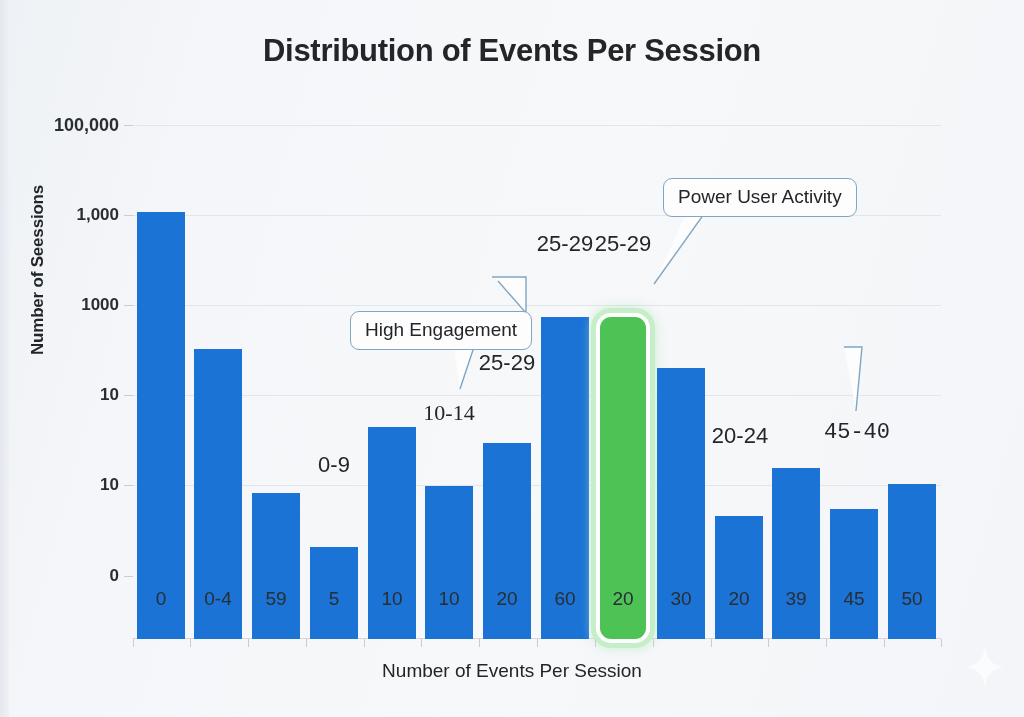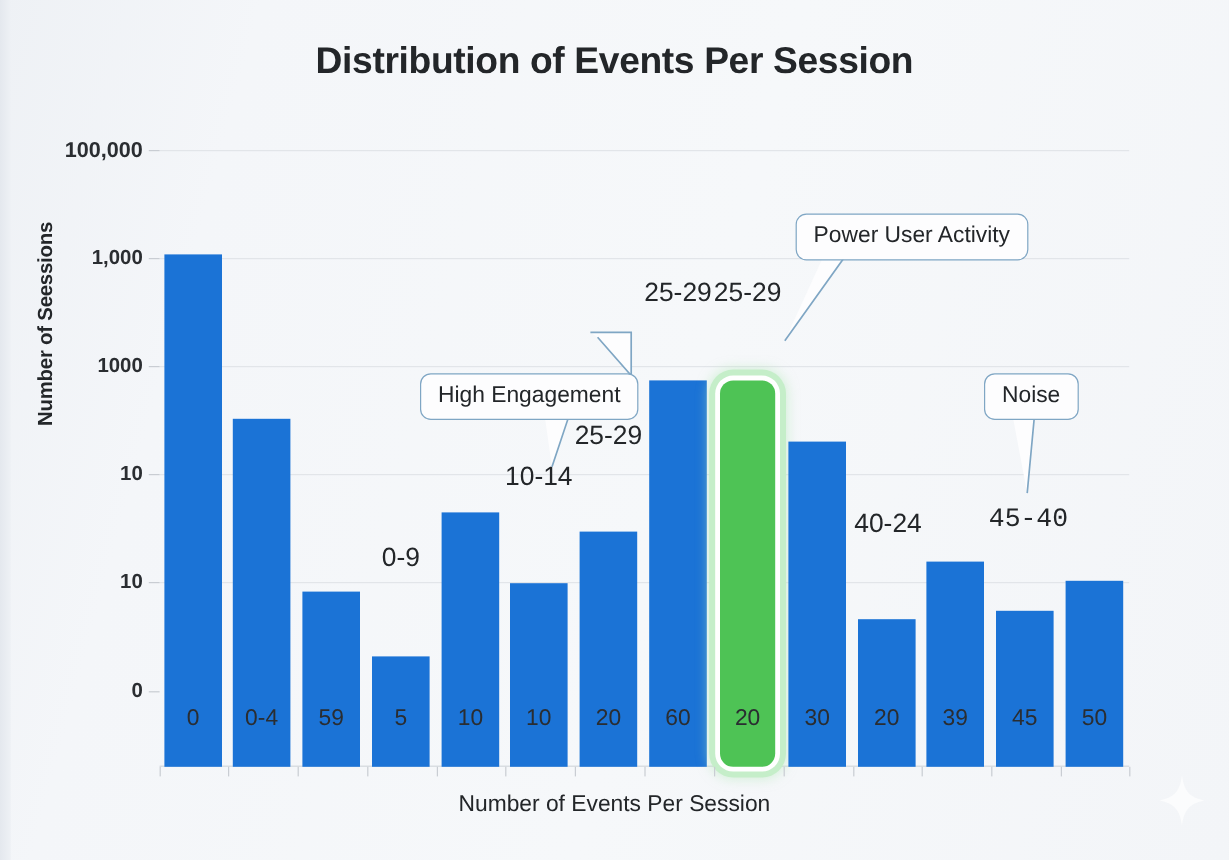--- a/index.html
+++ b/index.html
@@ -271,25 +271,25 @@
   <div class="xlabel" style="left:507px;">20</div>
   <div class="xlabel" style="left:565px;">60</div>
   <div class="xlabel" style="left:623px;">20</div>
   <div class="xlabel" style="left:681px;">30</div>
   <div class="xlabel" style="left:739px;">20</div>
   <div class="xlabel" style="left:796px;">39</div>
   <div class="xlabel" style="left:854px;">45</div>
   <div class="xlabel" style="left:912px;">50</div>
 
   <div class="bar-label" style="left:334px; top:452px;">0-9</div>
-  <div class="bar-label" style="left:449px; top:384px;">10-14</div>
+  <div class="bar-label" style="left:449px; top:400px;font-family:Liberation Serif, serif;">10-14</div>
   <div class="bar-label" style="left:507px; top:350px;">25-29</div>
   <div class="bar-label" style="left:565px; top:231px;">25-29</div>
   <div class="bar-label" style="left:623px; top:231px;">25-29</div>
-  <div class="bar-label" style="left:740px; top:423px;">40-24</div>
+  <div class="bar-label" style="left:740px; top:423px;">20-24</div>
   <div class="bar-label" style="left:857px; top:420px;font-family:Liberation Mono, monospace;">45-40</div>
 
   <svg class="leader" style="left:480px; top:275px; width:80px; height:55px;">
     <polyline class="filled" points="12,2 46,2 46,38 18,6"></polyline>
   </svg>
 
   <svg class="leader" style="left:440px; top:345px; width:50px; height:50px;">
     <polyline class="filled" points="14,2 34,2 20,44"></polyline>
   </svg>
   <div class="callout" style="left:350px; top:311px;">
@@ -299,21 +299,18 @@
   <svg class="leader" style="left:648px; top:212px; width:80px; height:75px;">
     <polyline class="filled" points="38,2 56,2 6,72"></polyline>
   </svg>
   <div class="callout" style="left:663px; top:178px;text-align:center;">
     <span>Power User Activity</span>
   </div>
 
   <svg class="leader" style="left:830px; top:345px; width:50px; height:72px;">
     <polyline class="filled" points="14,2 32,2 26,66"></polyline>
   </svg>
-  <div class="callout" style="left:820px; top:311px;">
-    <span>Noise</span>
-  </div>
 
   <svg class="sparkle" viewBox="0 0 40 44">
     <path d="M20 1 C21.6 14 26.2 19.4 38.6 22 C26.2 24.6 21.6 30 20 43 C18.4 30 13.8 24.6 1.4 22 C13.8 19.4 18.4 14 20 1 Z" fill="#ffffff" opacity="0.95"></path>
   </svg>
 
 </div>
 
 </body></html>

